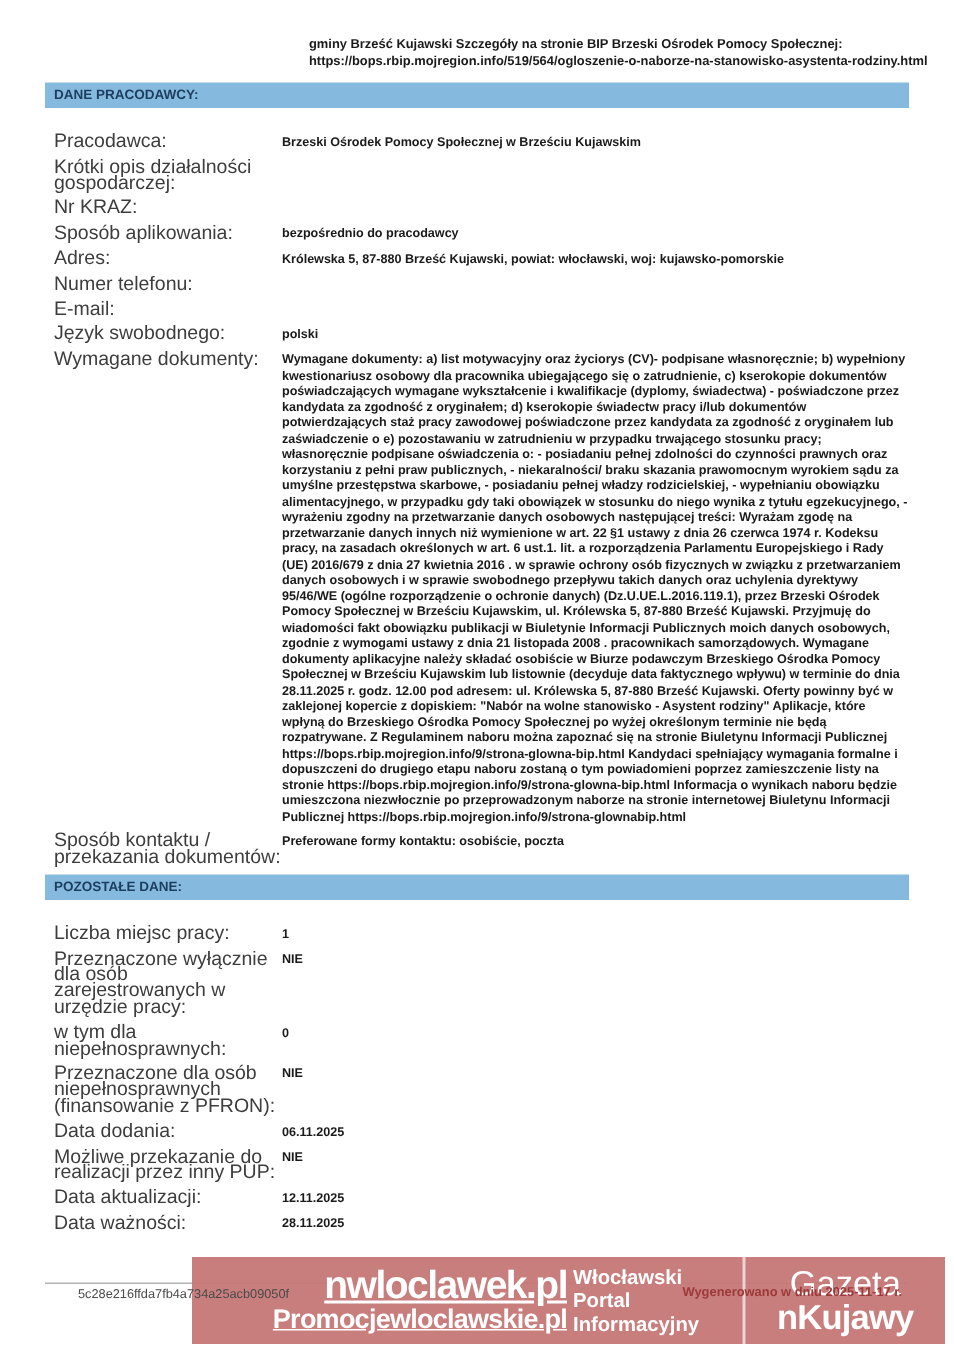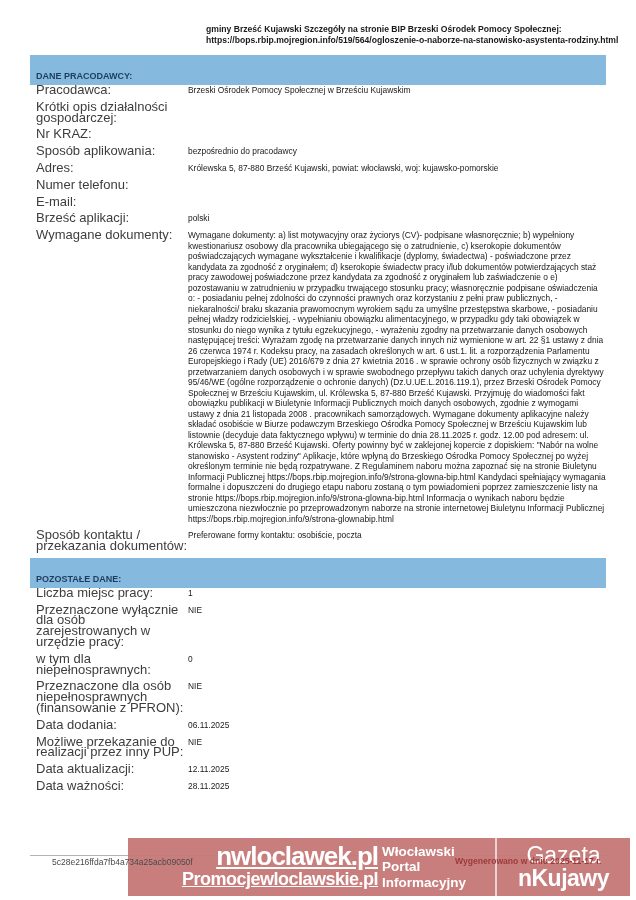--- a/index.html
+++ b/index.html
@@ -8,30 +8,30 @@
     font-family:"Liberation Sans",sans-serif;color:#1a1a1a;overflow:hidden;
   }
   .cont-text{
     position:absolute;left:206px;top:24px;width:414px;
     font-size:8.6px;line-height:11px;font-weight:bold;color:#1a1a1a;
     overflow-wrap:anywhere;word-break:break-word;
   }
   .content{position:absolute;left:30px;top:55px;width:576px;}
   .section-bar{
     background:#85bade;color:#1d3d5f;font-weight:bold;font-size:9px;
-    line-height:9px;padding:17px 0 4px 6px;margin-bottom:0;
+    line-height:9px;padding:4px 0 4px 6px;margin-bottom:17px;
   }
   .section-bar.second{margin-top:2px;}
   .row{display:flex;margin-bottom:6px;}
   .row .label{
     flex:none;width:158px;box-sizing:border-box;padding-left:6px;
     font-size:13px;line-height:10.8px;color:#3d3d3d;
   }
   .row .value{
-    flex:1;font-size:8.4px;line-height:10.5px;font-weight:normal;color:#1a1a1a;
+    flex:1;font-size:8.4px;line-height:10.5px;font-weight:bold;color:#1a1a1a;
     overflow-wrap:anywhere;word-break:break-word;min-height:10px;
   }
   .footer-line{position:absolute;left:30px;top:855px;width:576px;height:0;border-top:1px solid #b3b3b3;z-index:1;}
   .footer-block{
     position:absolute;left:128px;top:838px;width:502px;height:58px;
     background:rgba(198,118,118,0.94);z-index:2;display:flex;align-items:center;color:#ffffff;
   }
   .f-left{width:250px;text-align:right;flex:none;text-decoration:underline;}
   .f-left .l1{font-size:26px;line-height:25px;font-weight:bold;letter-spacing:-1px;}
   .f-left .l2{font-size:18px;line-height:21px;font-weight:bold;letter-spacing:-0.5px;}
@@ -80,21 +80,21 @@
   </div>
   <div class="row">
     <div class="label">Numer telefonu:</div>
     <div class="value"></div>
   </div>
   <div class="row">
     <div class="label">E-mail:</div>
     <div class="value"></div>
   </div>
   <div class="row">
-    <div class="label">Brześć aplikacji:</div>
+    <div class="label">Język swobodnego:</div>
     <div class="value">polski</div>
   </div>
   <div class="row">
     <div class="label">Wymagane dokumenty:</div>
     <div class="value">Wymagane dokumenty: a) list motywacyjny oraz życiorys (CV)- podpisane własnoręcznie; b) wypełniony kwestionariusz osobowy dla pracownika ubiegającego się o zatrudnienie, c) kserokopie dokumentów poświadczających wymagane wykształcenie i kwalifikacje (dyplomy, świadectwa) - poświadczone przez kandydata za zgodność z oryginałem; d) kserokopie świadectw pracy i/lub dokumentów potwierdzających staż pracy zawodowej poświadczone przez kandydata za zgodność z oryginałem lub zaświadczenie o e) pozostawaniu w zatrudnieniu w przypadku trwającego stosunku pracy; własnoręcznie podpisane oświadczenia o: - posiadaniu pełnej zdolności do czynności prawnych oraz korzystaniu z pełni praw publicznych, - niekaralności/ braku skazania prawomocnym wyrokiem sądu za umyślne przestępstwa skarbowe, - posiadaniu pełnej władzy rodzicielskiej, - wypełnianiu obowiązku alimentacyjnego, w przypadku gdy taki obowiązek w stosunku do niego wynika z tytułu egzekucyjnego, - wyrażeniu zgodny na przetwarzanie danych osobowych następującej treści: Wyrażam zgodę na przetwarzanie danych innych niż wymienione w art. 22 §1 ustawy z dnia 26 czerwca 1974 r. Kodeksu pracy, na zasadach określonych w art. 6 ust.1. lit. a rozporządzenia Parlamentu Europejskiego i Rady (UE) 2016/679 z dnia 27 kwietnia 2016 . w sprawie ochrony osób fizycznych w związku z przetwarzaniem danych osobowych i w sprawie swobodnego przepływu takich danych oraz uchylenia dyrektywy 95/46/WE (ogólne rozporządzenie o ochronie danych) (Dz.U.UE.L.2016.119.1), przez Brzeski Ośrodek Pomocy Społecznej w Brześciu Kujawskim, ul. Królewska 5, 87-880 Brześć Kujawski. Przyjmuję do wiadomości fakt obowiązku publikacji w Biuletynie Informacji Publicznych moich danych osobowych, zgodnie z wymogami ustawy z dnia 21 listopada 2008 . pracownikach samorządowych. Wymagane dokumenty aplikacyjne należy składać osobiście w Biurze podawczym Brzeskiego Ośrodka Pomocy Społecznej w Brześciu Kujawskim lub listownie (decyduje data faktycznego wpływu) w terminie do dnia 28.11.2025 r. godz. 12.00 pod adresem: ul. Królewska 5, 87-880 Brześć Kujawski. Oferty powinny być w zaklejonej kopercie z dopiskiem: "Nabór na wolne stanowisko - Asystent rodziny" Aplikacje, które wpłyną do Brzeskiego Ośrodka Pomocy Społecznej po wyżej określonym terminie nie będą rozpatrywane. Z Regulaminem naboru można zapoznać się na stronie Biuletynu Informacji Publicznej https://bops.rbip.mojregion.info/9/strona-glowna-bip.html Kandydaci spełniający wymagania formalne i dopuszczeni do drugiego etapu naboru zostaną o tym powiadomieni poprzez zamieszczenie listy na stronie https://bops.rbip.mojregion.info/9/strona-glowna-bip.html Informacja o wynikach naboru będzie umieszczona niezwłocznie po przeprowadzonym naborze na stronie internetowej Biuletynu Informacji Publicznej https://bops.rbip.mojregion.info/9/strona-glownabip.html</div>
   </div>
   <div class="row">
     <div class="label">Sposób kontaktu / przekazania dokumentów:</div>
     <div class="value">Preferowane formy kontaktu: osobiście, poczta</div>
   </div>

